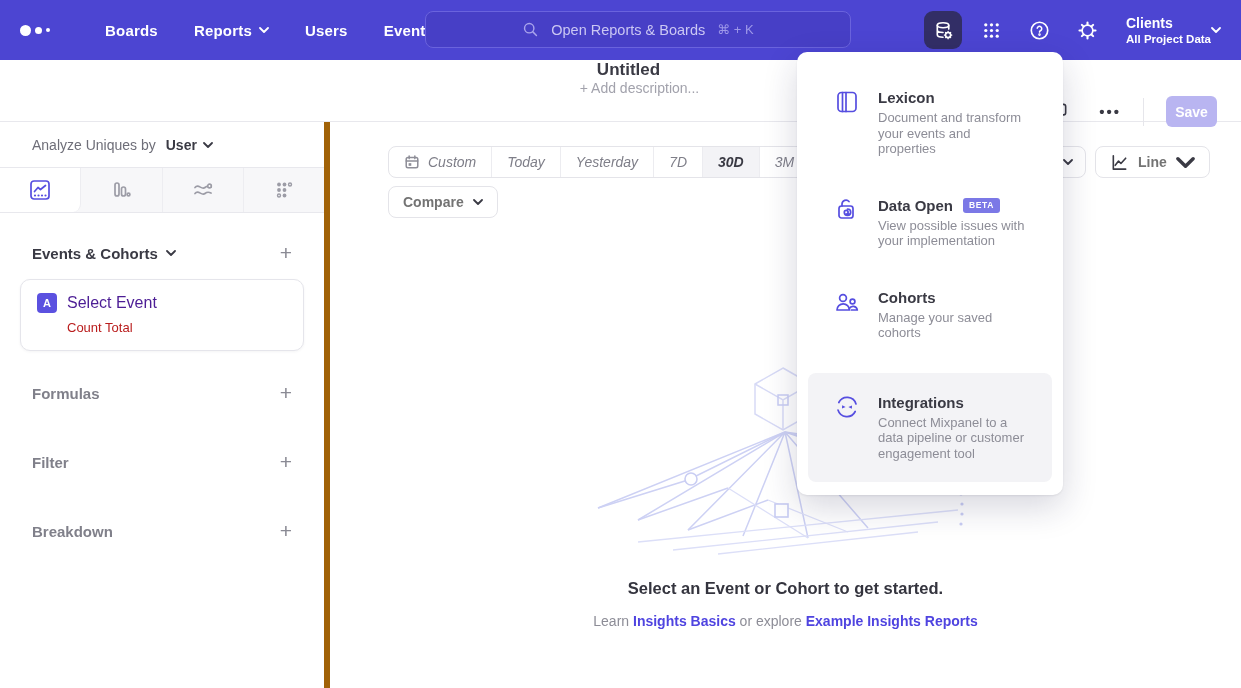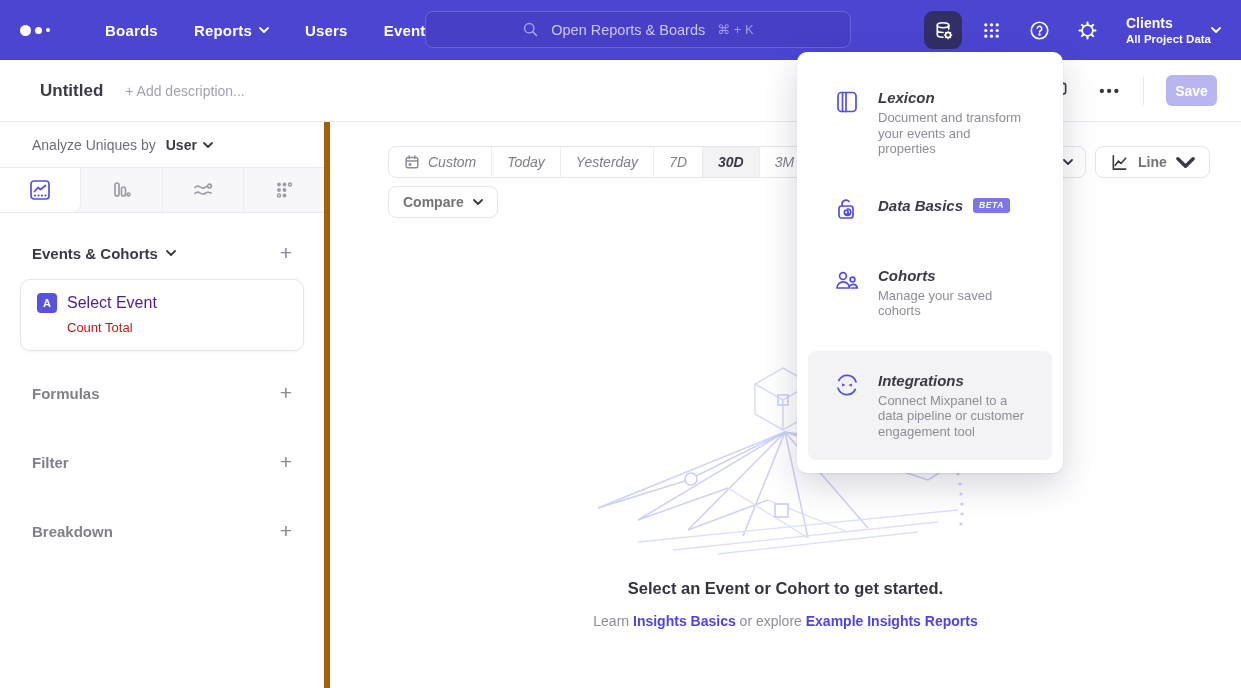--- a/index.html
+++ b/index.html
@@ -24,21 +24,21 @@
   .search .kbd { color:#9X; color:#9E98E9; font-size:13px; }
   .nav-right { margin-left:auto; display:flex; align-items:center; gap:10px; }
   .icon-btn { width:38px; height:38px; border:none; background:transparent; border-radius:9px; display:flex; align-items:center; justify-content:center; cursor:pointer; color:#fff; }
   .icon-btn.active { background:#322E66; }
   .icon-btn svg { width:21px; height:21px; }
   .project { display:flex; align-items:center; gap:0; margin-left:10px; color:#fff; cursor:pointer; }
   .project .org { font-size:14px; font-weight:700; line-height:17px; }
   .project .scope { font-size:11.5px; font-weight:700; line-height:14px; }
 
   
-  .rheader { height:62px; background:#fff; border-bottom:1px solid #E8E8ED; display:flex; align-items:center; padding:0 24px 0 40px; position:relative; z-index:5; }
+  .rheader { height:62px; background:#fff; border-bottom:1px solid #E8E8ED; display:flex; align-items:center; padding:0 24px 0 40px; position:relative; z-index:5;flex-direction:column; }
   .rtitle { font-size:17px; font-weight:700; color:#3A3A44; cursor:text; }
   .rdesc { font-size:14px; color:#A2A2AC; margin-left:22px; cursor:text; }
   .rh-right { margin-left:auto; display:flex; align-items:center; }
   .ghost-btn { background:none; border:none; cursor:pointer; color:#3A3A44; display:flex; align-items:center; justify-content:center; padding:4px; }
   .ghost-btn svg { width:21px; height:21px; }
   .dots { font-size:15px; letter-spacing:2px; color:#3A3A44; font-weight:700; margin-left:26px; }
   .vdiv { width:1px; height:28px; background:#E6E6EB; margin:0 22px; }
   .save-btn { width:51px; height:31px; background:#B9B5F1; color:#fff; border:none; border-radius:6px; font-size:14px; font-weight:600; font-family:inherit; cursor:not-allowed; }
 
   
@@ -82,21 +82,21 @@
   .empty h2 { font-size:16.5px; font-weight:700; color:#34343E; }
   .empty p { margin-top:15px; font-size:14px; color:#8D8D97; }
   .empty a { color:#4F44E0; font-weight:600; text-decoration:none; cursor:pointer; }
 
   
   .menu { position:absolute; left:797px; top:52px; width:266px; background:#fff; border-radius:10px; box-shadow:0 1px 2px rgba(20,20,50,.08), 0 12px 34px rgba(30,30,70,.18); z-index:40; padding:29px 11px 13px; }
   .mi { display:flex; gap:17px; padding:8px 26px 8px 26px; margin-bottom:24px; border-radius:8px; cursor:pointer; }
   .mi.hl { background:#F3F3F6; padding-top:21px; padding-bottom:21px; margin-bottom:0; }
   .mi .ic { flex:none; width:27px; }
   .mi .ic svg { width:26px; height:26px; }
-  .mi .tt { font-size:15px; font-weight:700; color:#3A3A44; display:flex; align-items:center;font-style:italic; }
+  .mi .tt { font-size:15px; font-weight:700; color:#3A3A44; display:flex; align-items:center; }
   .mi .beta { background:#7B78E6; color:#fff; font-size:8.5px; font-weight:700; letter-spacing:.6px; border-radius:3px; padding:2.5px 6px; margin-left:10px; }
   .mi .ds { margin-top:4px; font-size:13px; line-height:15.5px; color:#8D8D97; max-width:178px; }
 
   .ico-stroke { fill:none; stroke:currentColor; stroke-width:1.7; stroke-linecap:round; stroke-linejoin:round; }
   .purple { color:#564EE0; }
   .gray-ic { color:#9C9CA6; }
 </style>
 </head>
 <body>
 
@@ -400,23 +400,24 @@
     <div class="mi">
       <span class="ic purple">
         <svg viewBox="0 0 26 26" class="ico-stroke" stroke-width="1.9">
           <rect x="5" y="9" width="14" height="12" rx="2.5"></rect>
           <path d="M8 9 v-2 a4 4 0 0 1 7 -2.5"></path>
           <path d="M13.5 12 a3.2 3.2 0 1 1 -3.2 3.2 a1.9 1.9 0 1 1 1.9 1.9 h3.6"></path>
         </svg>
       </span>
       <div>
         <div class="tt">
-            <span>Data Basics</span>
+            <span>Data Open</span>
           <span class="beta">BETA</span>
           </div>
+        <div class="ds">View possible issues with your implementation</div>
       </div>
     </div>
 
     <div class="mi">
       <span class="ic purple">
         <svg viewBox="0 0 26 26" class="ico-stroke" stroke-width="1.9">
           <circle cx="9" cy="9" r="3.4"></circle>
           <path d="M3 21 a6.2 6.2 0 0 1 12.4 0 z"></path>
           <circle cx="18.5" cy="12.5" r="2.4"></circle>
           <path d="M15.3 19.5 a4.3 4.3 0 0 1 8 1.5 h-6"></path>

